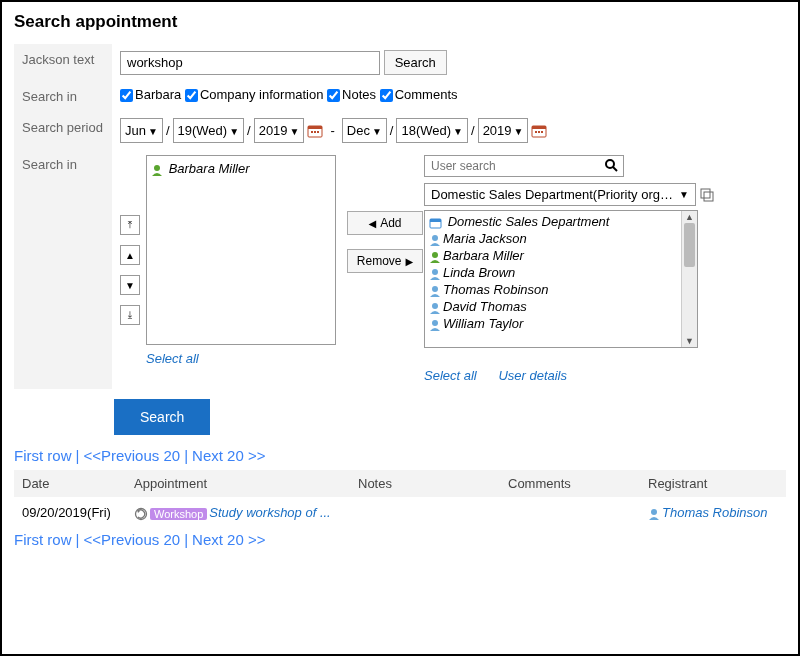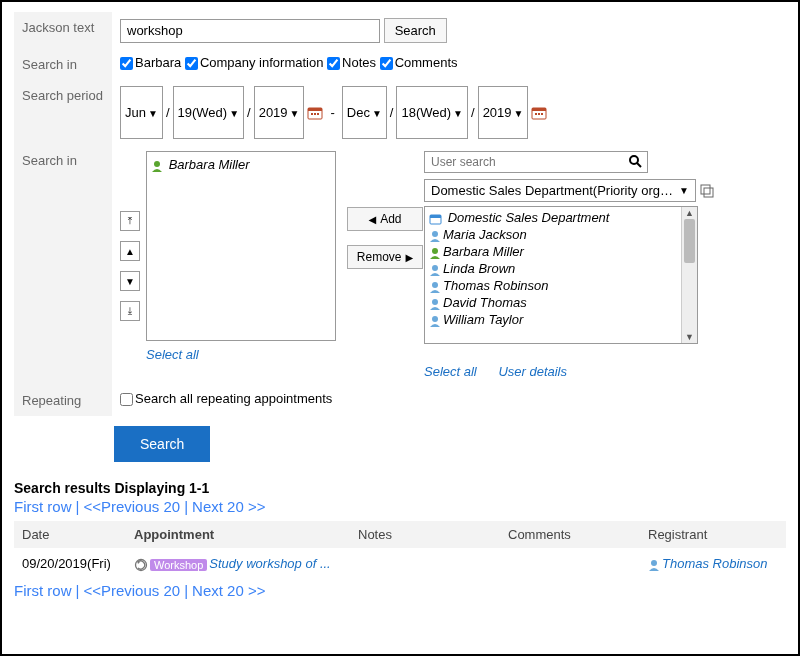--- a/index.html
+++ b/index.html
@@ -50,21 +50,21 @@
     background: #f7f7f7;
     border: 1px solid #aaa;
     padding: 4px 10px;
     font-size: 13px;
     cursor: pointer;
   }
   .cb { vertical-align: middle; margin: 0 2px 0 0; }
   .period-select {
     border: 1px solid #999;
     background: #fff;
-    padding: 18px 4px;
+    padding: 4px 4px;
     font-size: 13px;
     cursor: pointer;
   }
   .cal-icon {
     display: inline-block;
     width: 16px; height: 14px;
     vertical-align: middle;
   }
   .searchin-row { display: flex; }
   .left-col { width: 200px; }
@@ -95,21 +95,21 @@
     font-size: 10px;
   }
   .person-icon {
     display: inline-block;
     width: 12px; height: 12px;
     vertical-align: middle;
     margin-right: 2px;
   }
   .link { color: #1a6fc4; cursor: pointer; font-style: italic; }
   .user-search {
-    width: 224px; height: 22px;
+    width: 200px; height: 22px;
     border: 1px solid #999;
     padding: 2px 6px;
     font-size: 12px;
     color: #888;
   }
   .search-icon-wrap { position: relative; display: inline-block; }
   .search-icon-wrap .sicon {
     position: absolute; right: 6px; top: 3px;
   }
   .dept-select {
@@ -184,20 +184,21 @@
   }
   .clock-icon { display:inline-block; width:14px; height:14px; vertical-align:middle; margin-right:2px;}
   .org-open-icon { display:inline-block; width:14px; height:14px; vertical-align:middle; margin-left:4px; cursor:pointer;}
   .row-flex { display:flex; align-items:center; gap:3px; flex-wrap: nowrap;}
   .caret { font-size:10px; margin-left:2px;}
 </style>
 </head>
 <body>
 
 <div class="frame">
+  <h1 class="page-title">Search appointment</h1>
 
   <table class="form-table">
 
     <tbody>
         <tr>
       <td class="label-cell">Jackson text</td>
       <td class="field-cell">
         <input type="text" class="search-text" value="workshop" style="">
         <button class="btn">Search</button>
       </td>
@@ -348,41 +349,34 @@
             </div>
             <div style="margin-top:20px;">
               <span class="link">Select all</span>
               <span class="link" style="margin-left:18px;">User details</span>
             </div>
           </div>
         </div>
       </td>
     </tr>
 
-    <tr>
-      <td class="label-cell">Repeating</td>
-      <td class="field-cell">
-        <label><input type="checkbox" class="cb" style=""><span>Search all repeating appointments</span></label>
-      </td>
-    </tr>
   </tbody>
     </table>
 
   <button class="big-search">Search</button>
 
-  <div class="results-heading">Search results Displaying 1-1</div>
   <div class="pager">
     <span>First row</span><span class="sep">|</span><span>&lt;&lt;Previous 20</span><span class="sep">|</span><span>Next 20 &gt;&gt;</span>
   </div>
 
   <table class="result-table">
     <thead>
       <tr>
         <td style="width:112px;margin-top:46px;">Date</td>
-        <td style="width:224px;font-weight:bold;">Appointment</td>
+        <td style="width:224px;">Appointment</td>
         <td style="width:150px;">Notes</td>
         <td style="width:140px;">Comments</td>
         <td>Registrant</td>
       </tr>
     </thead>
     <tbody>
       <tr>
         <td>09/20/2019(Fri)</td>
         <td>
           <span class="clock-icon"><svg width="14" height="14">

